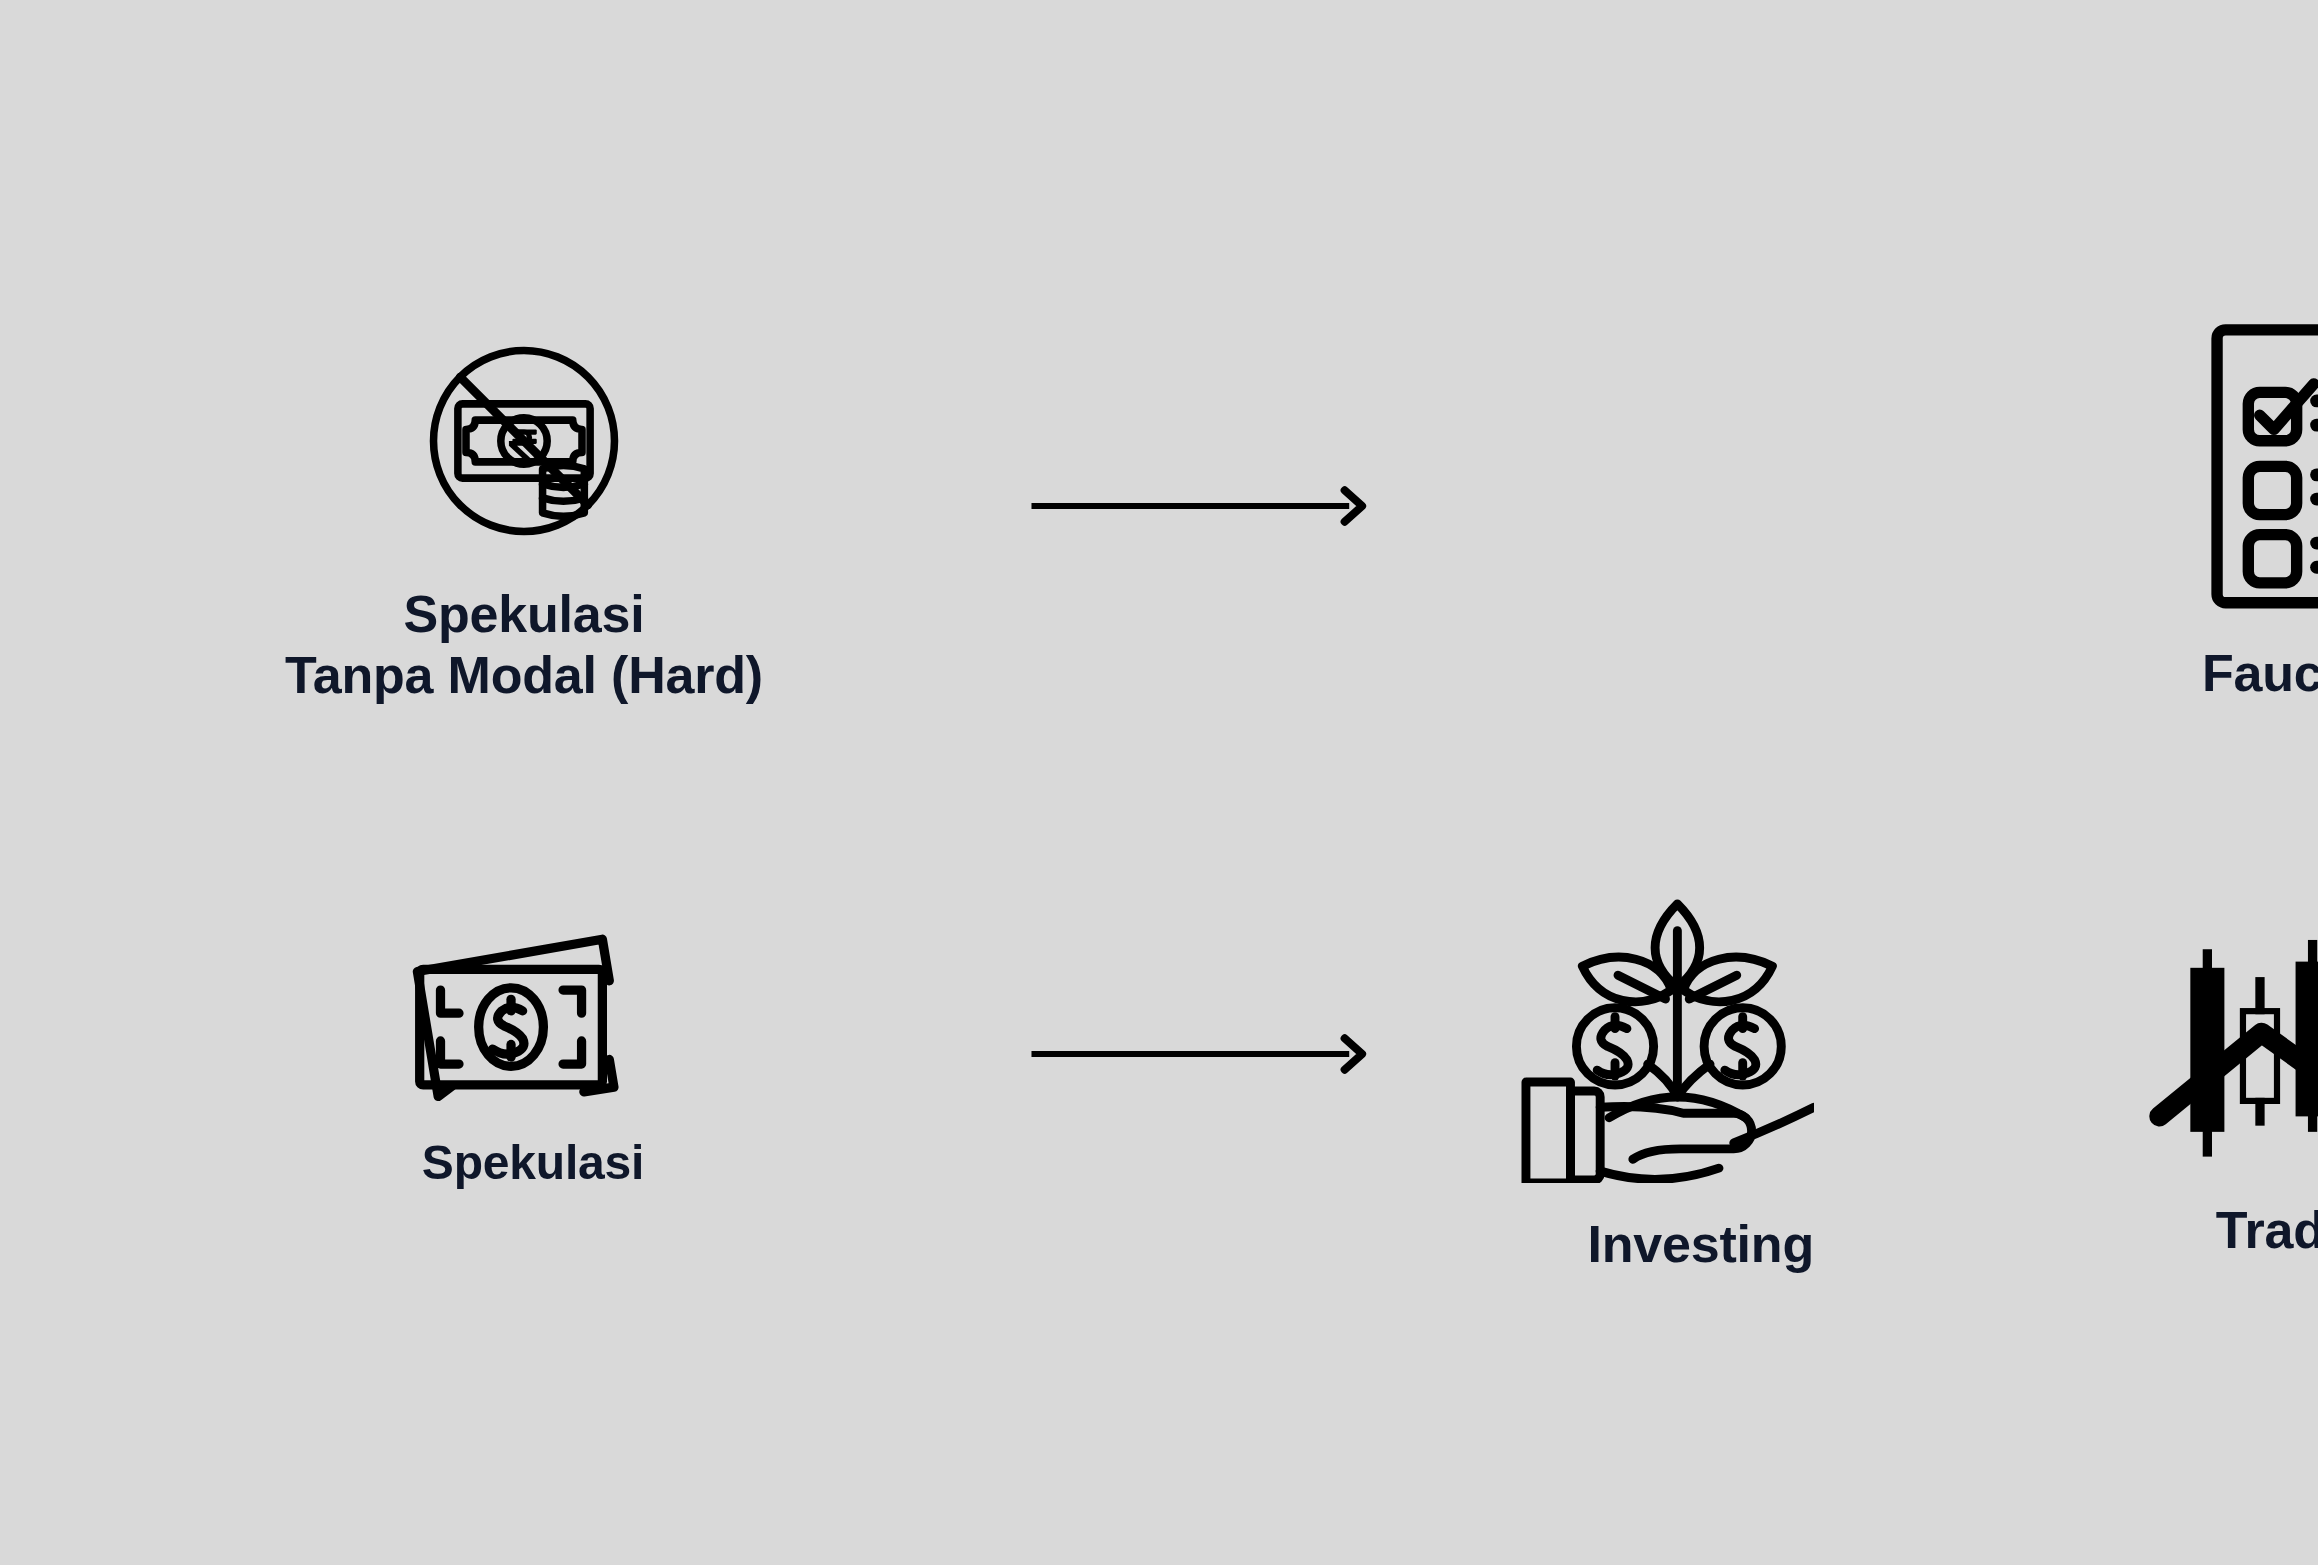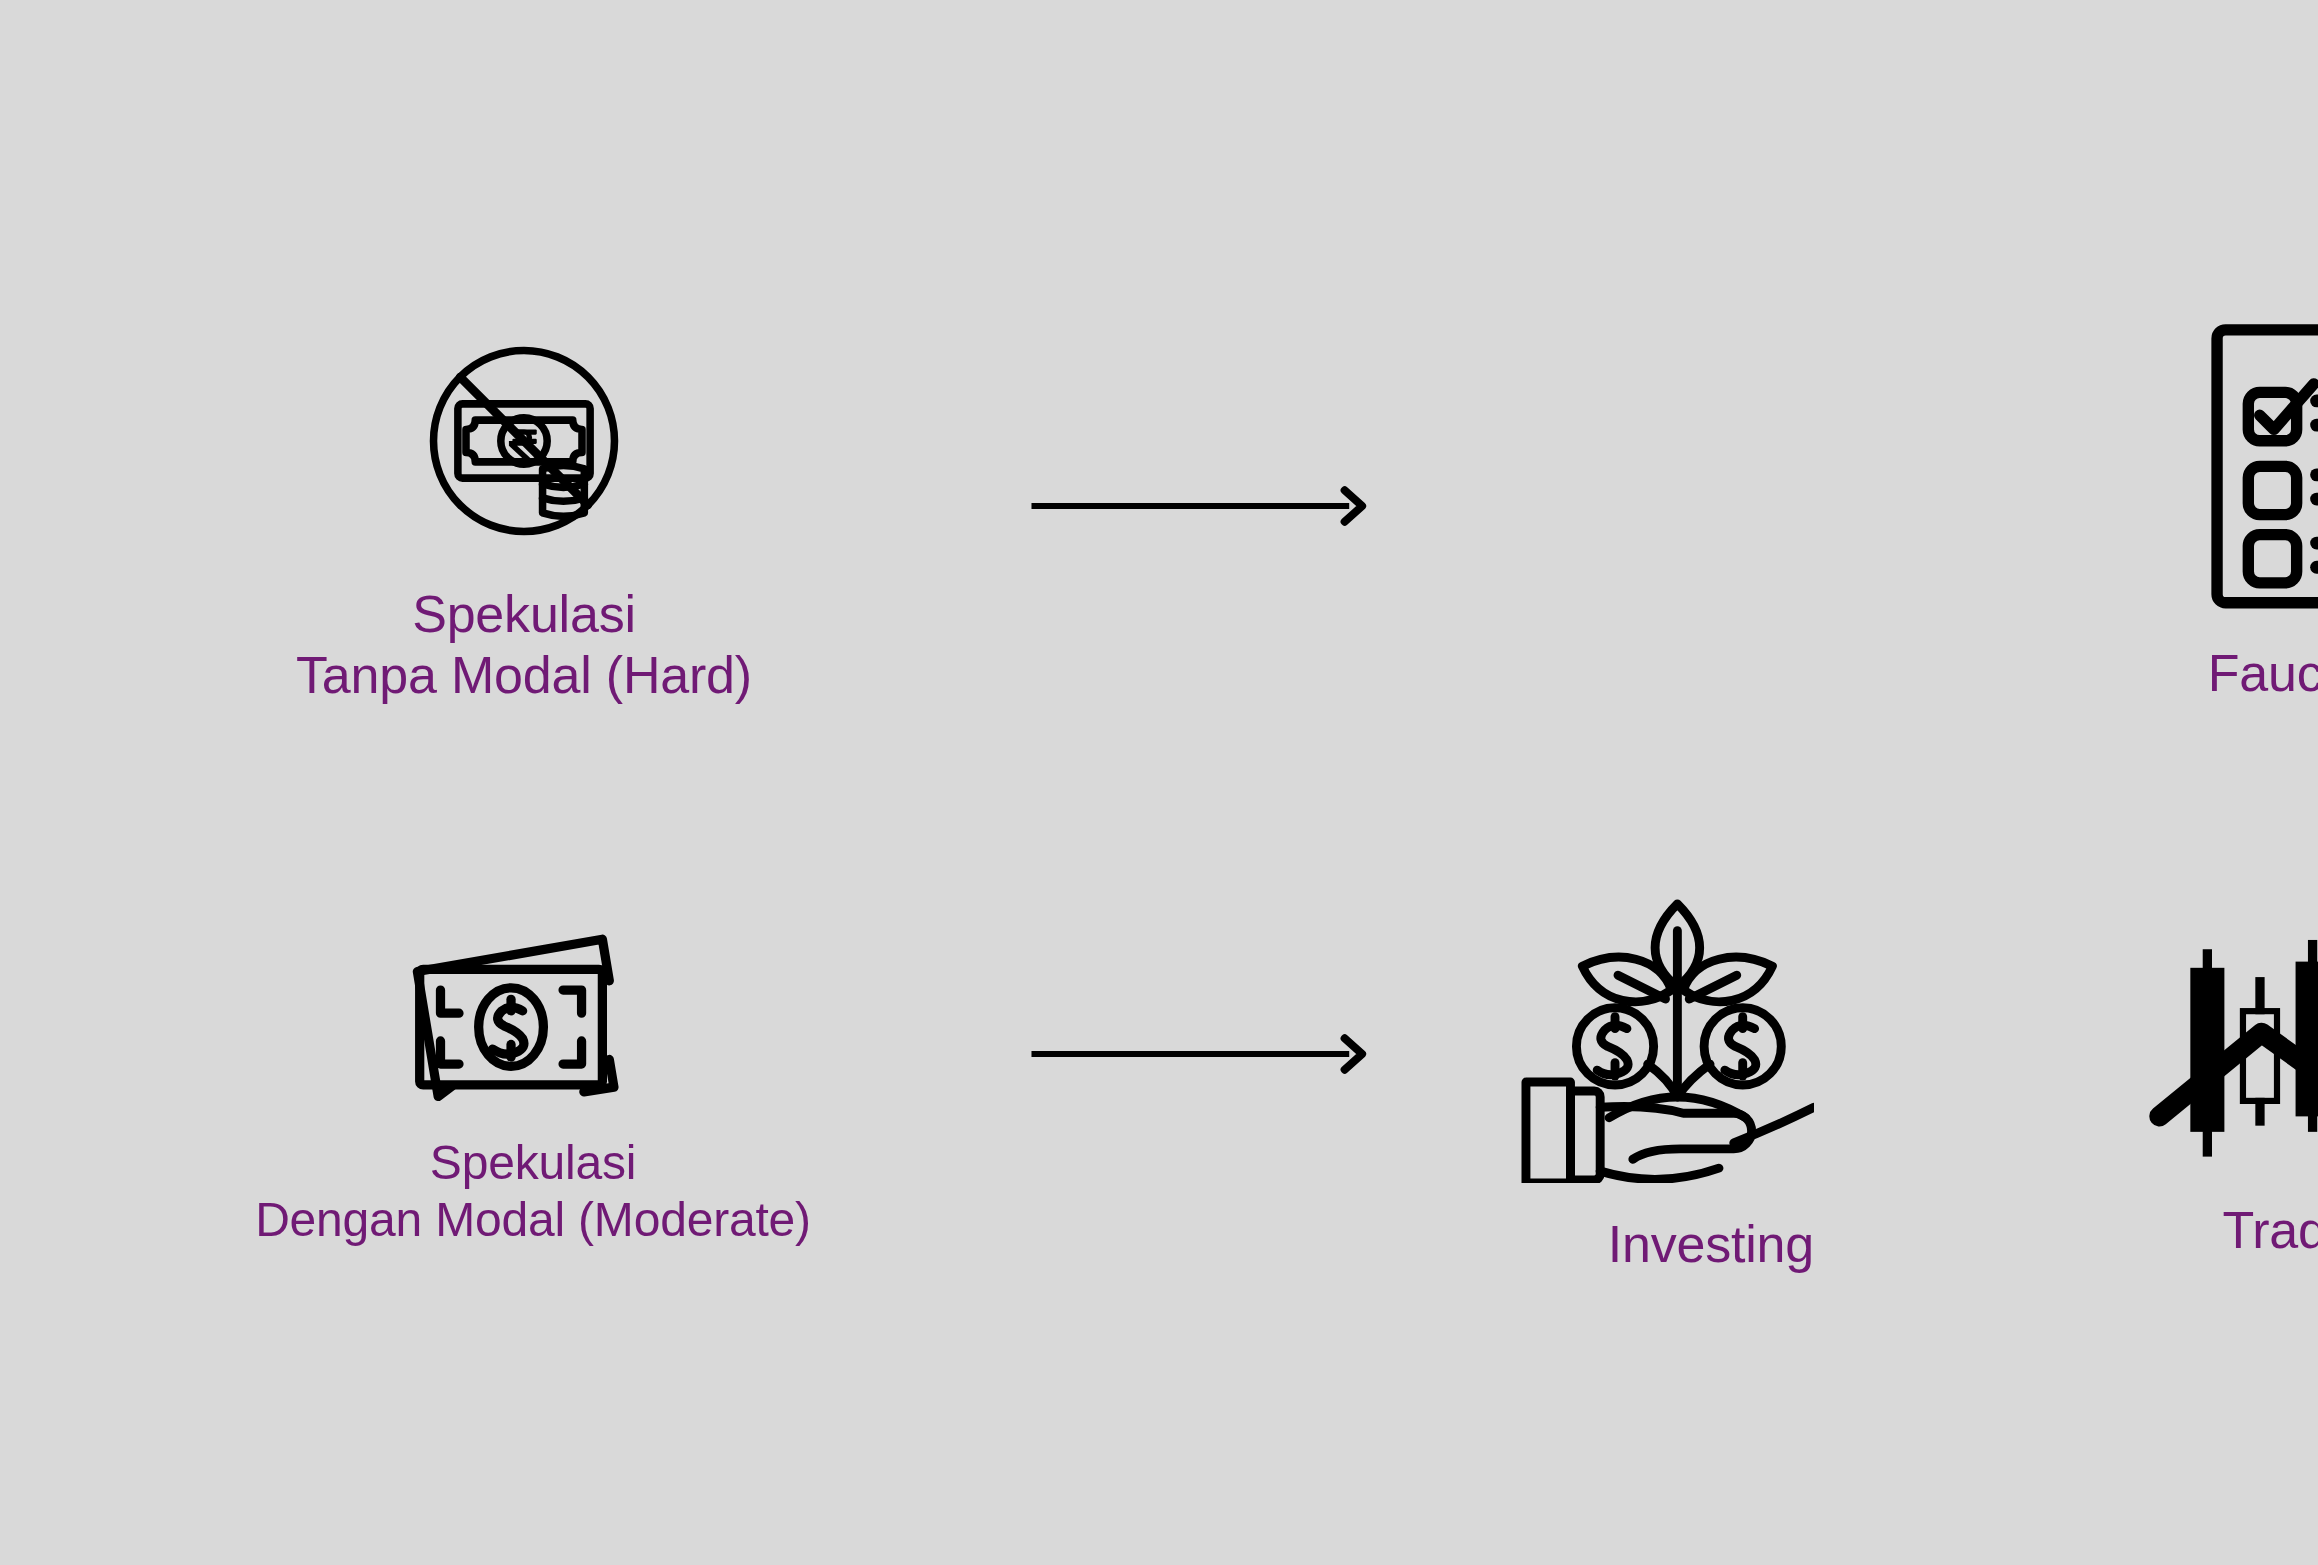--- a/index.html
+++ b/index.html
@@ -28,22 +28,22 @@
     flex-direction: column;
     align-items: center;
     justify-content: flex-start;
   }
   .node .icon-wrap {
     display: flex;
     align-items: center;
     justify-content: center;
   }
   .label {
-    color: #701a75;
-    font-weight: normal;
+    color: #0f172a;
+    font-weight: bold;
     text-align: center;
     line-height: 1.18;
     letter-spacing: -0.2px;
     white-space: nowrap;
   }
   .label-lg { font-size: 52px; }
   .label-md { font-size: 48px; }
 
   
   #node-no-capital  { left: 176px;  top: 325px;  width: 696px; }
@@ -155,21 +155,20 @@
 
           <polyline points="42,78 26,78 26,58"></polyline>
           <polyline points="132,58 148,58 148,78"></polyline>
           <polyline points="26,102 26,122 42,122"></polyline>
           <polyline points="148,102 148,122 132,122"></polyline>
         </g>
       </svg>
     </div>
     <div class="gap-1"></div>
     <div class="label label-md">Spekulasi</div>
-    <div class="label label-md">Dengan Modal (Moderate)</div>
   </div>
 
   <div class="arrow" style="left:1025px; top:1026px; width:352px;">
     <svg width="352" height="56" viewBox="0 0 760 120">
       <line x1="14" y1="60" x2="700" y2="60" stroke="#000" stroke-width="13" stroke-linecap="butt"></line>
       <polyline points="690,26 728,60 690,94" fill="none" stroke="#000" stroke-width="17" stroke-linecap="round" stroke-linejoin="round"></polyline>
     </svg>
   </div>
 
   <div class="node" id="node-investing">

